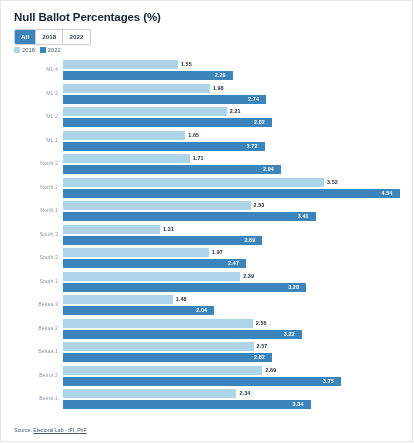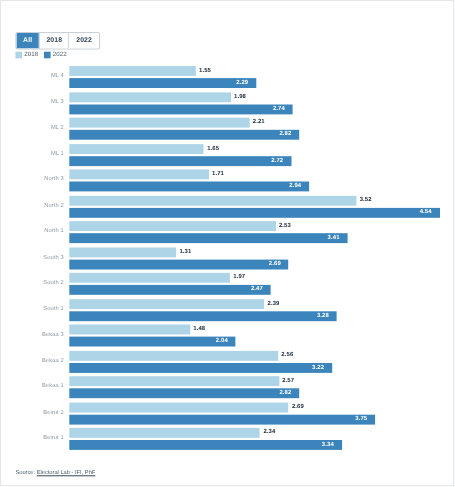--- a/index.html
+++ b/index.html
@@ -149,20 +149,21 @@
     border: 1px solid #e3e7ea;
     box-sizing: border-box;
     pointer-events: none;
   }
 </style>
 </head>
 <body>
 
 <div id="page">
 
+  <div class="title">Null Ballot Percentages (%)</div>
 
   <div class="btn-group">
     <div class="btn active">All</div>
     <div class="btn">2018</div>
     <div class="btn">2022</div>
   </div>
 
   <div class="legend">
     <div class="legend-item">
       <span class="legend-swatch" style="background:#aed4e8"></span>

